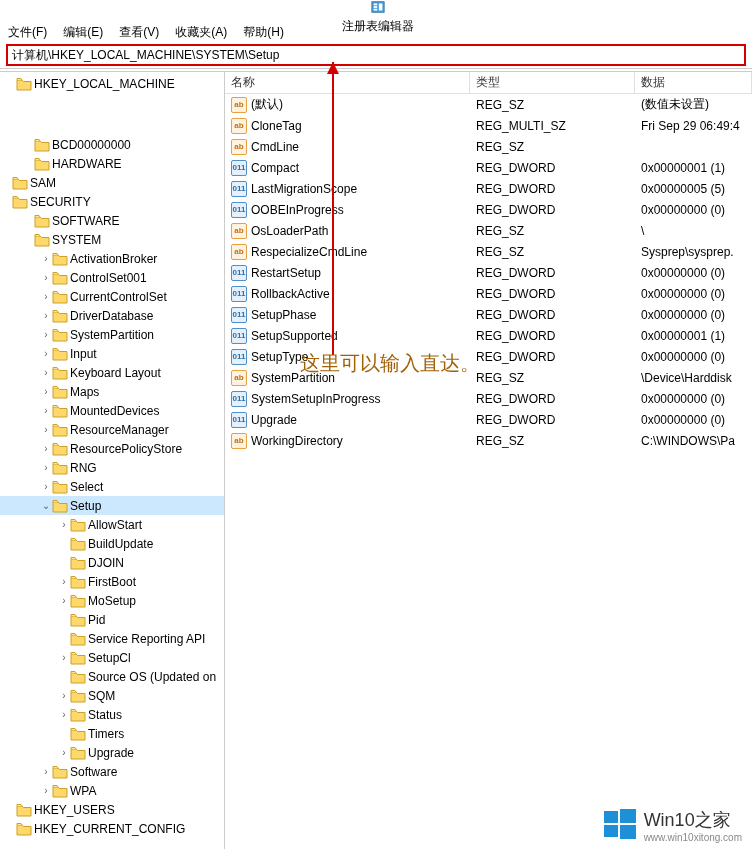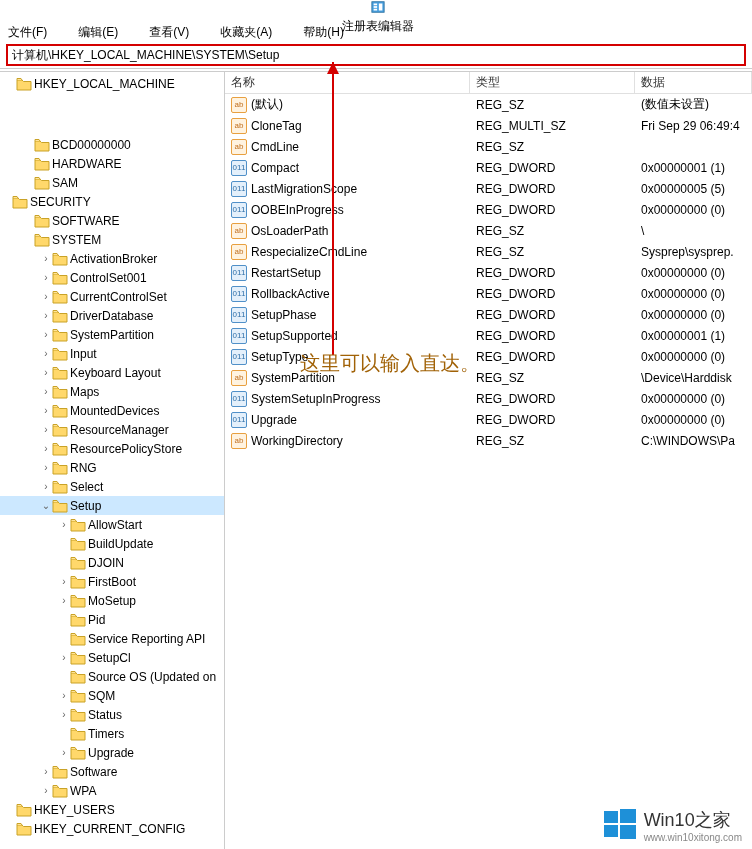--- a/index.html
+++ b/index.html
@@ -1,40 +1,40 @@
 <!DOCTYPE html>
 <html><head>
 <meta charset="utf-8">
 <style>
   * { box-sizing: border-box; margin: 0; padding: 0; }
   body { font-family: "Microsoft YaHei", "Segoe UI", Tahoma, sans-serif; font-size: 12px; color: #000; background: #fff; width: 752px; height: 849px; overflow: hidden; position: relative; }
   .titlebar { background: #fff; display: flex; align-items: center; height: 22px; padding-left: 4px; gap: 4px; flex-direction: column; }
   .titlebar .icon { width: 14px; height: 14px; display: inline-block; }
-  .menubar { display: flex; gap: 31px; padding: 2px 8px; height: 20px; align-items: center; }
+  .menubar { display: flex; gap: 16px; padding: 2px 8px; height: 20px; align-items: center; }
   .menubar span { cursor: default; }
   .addrbar { border: 2px solid #d40000; height: 22px; margin: 2px 6px; display: flex; align-items: center; padding: 0 4px; }
   .divider { height: 1px; background: #ccc; margin: 2px 0; }
   .main { display: flex; height: calc(849px - 70px); border-top: 1px solid #ccc; }
   .tree { width: 225px; overflow: hidden; border-right: 1px solid #ccc; padding-top: 2px; }
   .tree-ul { list-style: none; }
   .tree-li { white-space: nowrap; padding: 1px 0; display: flex; align-items: center; height: 19px; }
   .tree-li.selected { background: #cce8ff; }
   .expander { width: 12px; display: inline-flex; justify-content: center; align-items: center; color: #666; font-size: 10px; cursor: pointer; }
   .expander.blank { visibility: hidden; }
   .folder { width: 16px; height: 14px; display: inline-block; margin-right: 2px; }
   .listview { flex: 1; overflow: hidden; }
   .lv-header { display: flex; border-bottom: 1px solid #e0e0e0; height: 22px; align-items: center; background: #fff; }
   .lv-header > div { padding: 2px 6px; border-right: 1px solid #e0e0e0; height: 100%; display: flex; align-items: center; color: #333; }
   .col-name { width: 245px; }
   .col-type { width: 165px; }
   .col-data { flex: 1; }
   .lv-body { }
   .lv-row { display: flex; align-items: center; height: 21px; }
   .lv-row > div { padding: 0 6px; white-space: nowrap; overflow: hidden; }
-  .vicon { width: 16px; height: 16px; display: inline-flex; align-items: center; justify-content: center; margin-right: 4px; font-size: 8px; font-weight: normal; border: 1px solid; border-radius: 2px; }
+  .vicon { width: 16px; height: 16px; display: inline-flex; align-items: center; justify-content: center; margin-right: 4px; font-size: 8px; font-weight: bold; border: 1px solid; border-radius: 2px; }
   .vicon.sz { background: #fff3e0; border-color: #e8a040; color: #c07020; }
   .vicon.bin { background: #e4f0fb; border-color: #5090c8; color: #3070a8; }
   .annotation { position: absolute; color: #a16207; font-size: 20px; font-family: "SimSun", serif; pointer-events: none; }
   .arrow-svg { position: absolute; pointer-events: none; }
   .watermark { position: absolute; right: 10px; bottom: 6px; display: flex; align-items: center; gap: 6px; }
   .watermark .logo { width: 36px; height: 36px; }
   .watermark .txt { text-align: left; }
   .watermark .txt .t1 { font-size: 18px; color: #333; font-weight: 300; }
   .watermark .txt .t2 { font-size: 10px; color: #888; }
 </style>
@@ -89,21 +89,21 @@
           <span>BCD00000000</span>
         </li>
         <li class="tree-li" style="padding-left: 22px;">
           <span class="expander blank">›</span>
           <span class="folder"><svg viewBox="0 0 16 14">
               <path d="M1 3 L6 3 L7.5 4.5 L15 4.5 L15 13 L1 13 Z" fill="#ffd86b" stroke="#c9a227"></path>
               <path d="M1 3 L1 1.5 L5 1.5 L6 3" fill="#ffe49a" stroke="#c9a227"></path>
             </svg></span>
           <span>HARDWARE</span>
         </li>
-        <li class="tree-li" style="padding-left: 22px;">
+        <li class="tree-li" style="">
           <span class="expander blank">›</span>
           <span class="folder"><svg viewBox="0 0 16 14">
               <path d="M1 3 L6 3 L7.5 4.5 L15 4.5 L15 13 L1 13 Z" fill="#ffd86b" stroke="#c9a227"></path>
               <path d="M1 3 L1 1.5 L5 1.5 L6 3" fill="#ffe49a" stroke="#c9a227"></path>
             </svg></span>
           <span>SAM</span>
         </li>
         <li class="tree-li" style="">
           <span class="expander blank">›</span>
           <span class="folder"><svg viewBox="0 0 16 14">

